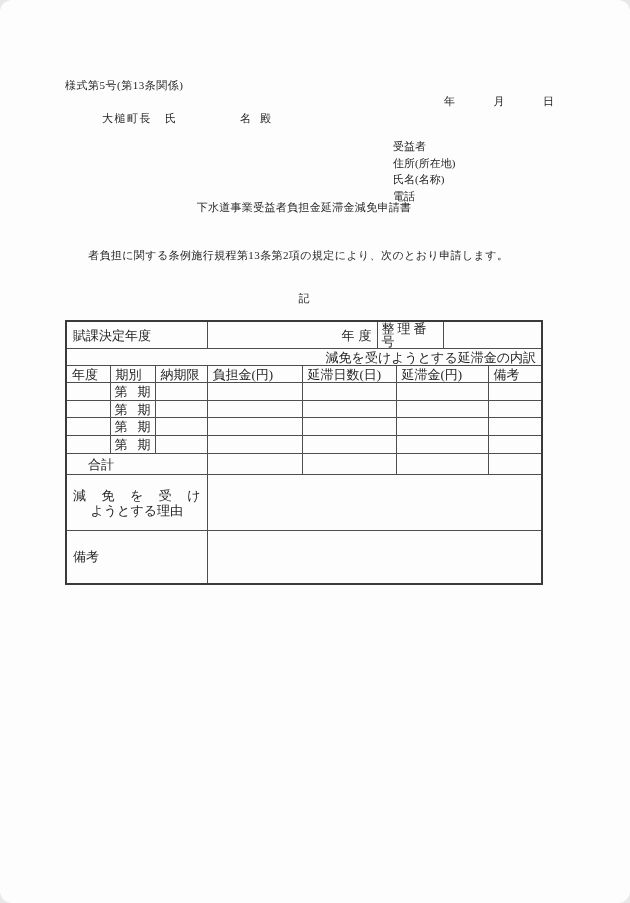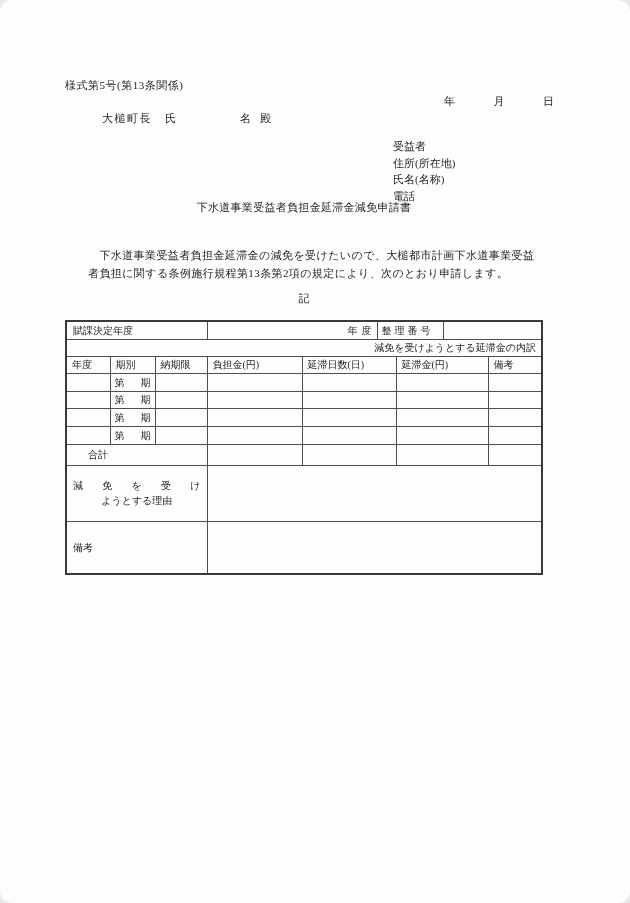--- a/index.html
+++ b/index.html
@@ -30,21 +30,21 @@
   .center-band{left:66px;width:476px;text-align:center;}
   .doc-title{top:200px;letter-spacing:.3px;}
   .body-par{left:88px;top:247px;width:470px;line-height:17.5px;letter-spacing:.4px;}
   .ki-mark{top:291px;}
 
   
   .main-table{
     position:absolute;left:65px;top:320px;
     border-collapse:collapse;table-layout:fixed;
     width:477px;
-    font-size:10px;color:#1f1f1f;
+    font-size:13px;color:#1f1f1f;
   }
   .main-table td{
     border:1px solid #4e4e4e;
     padding:0 5px;
     vertical-align:middle;
     overflow:hidden;
     line-height:13px;
   }
   .main-table{border:2px solid #3a3a3a;}
   td.blank{padding:0;}
@@ -82,21 +82,20 @@
   <div class="abs beneficiary">
     <div>受益者</div>
     <div>住所(所在地)</div>
     <div>氏名(名称)</div>
     <div>電話</div>
   </div>
 
   <div class="abs center-band doc-title">下水道事業受益者負担金延滞金減免申請書</div>
 
   <div class="abs body-par">
-    <div>　下水道事業受益者負担金延滞金の減免を受けたいので、大槌都市計画下水道事業受益</div>
     <div>者負担に関する条例施行規程第13条第2項の規定により、次のとおり申請します。</div>
   </div>
 
   <div class="abs center-band ki-mark">記</div>
 
   <table class="main-table">
     <colgroup>
       <col style="width:44px">
         <col style="width:45px">
         <col style="width:52px">

